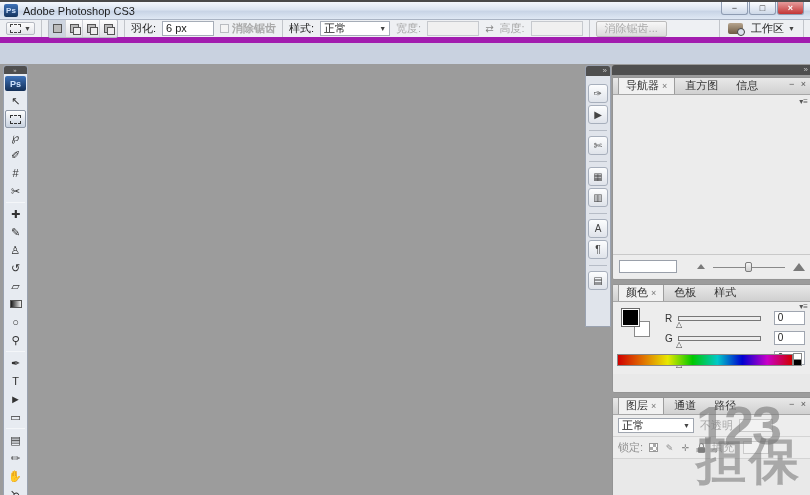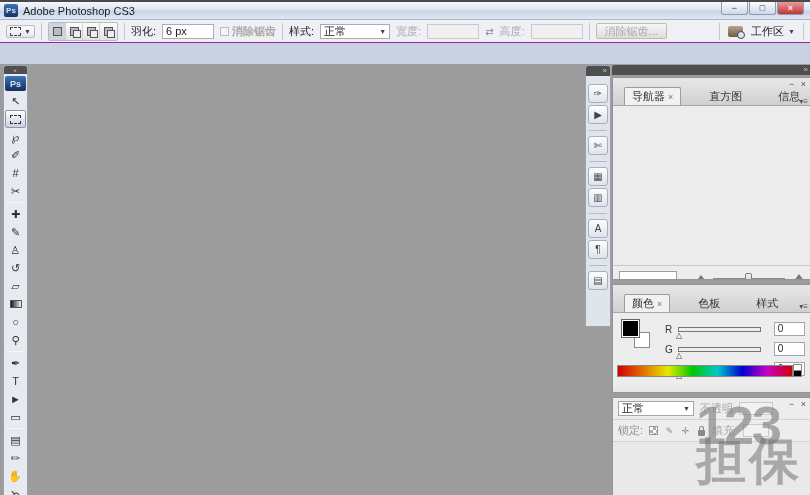--- a/index.html
+++ b/index.html
@@ -13,21 +13,21 @@
   .title-text { font-size:11px; color:#1c1c1c; }
   .win-controls { position:absolute; right:6px; top:0; display:flex; }
   .win-btn { width:27px; height:13px; display:flex; align-items:center; justify-content:center; font-size:9px; color:#333; background:linear-gradient(#fbfdff,#cdd8e8); border:1px solid #8e9cb2; border-top:none; border-radius:0 0 3px 3px; margin-left:1px; }
   .win-btn.close { background:linear-gradient(#e79c9c,#c23535); color:#fff; font-weight:bold; }
 
   
   .menubar { height:18px; background:#f2f4f7; display:flex; align-items:center; border-bottom:1px solid #d6d9de; }
   .menu-item { padding:0 8px; line-height:18px; color:#111; }
 
   
-  .optionsbar { height:23px; background:#eef0f3; border-bottom:1px solid #a21caf; display:flex; align-items:center; padding:0 6px; gap:6px; }
+  .optionsbar { height:23px; background:#eef0f3; border-bottom:6px solid #a21caf; display:flex; align-items:center; padding:0 6px; gap:6px; }
   .sep { width:1px; height:17px; background:#c2c5ca; }
   .tool-preset { display:flex; align-items:center; gap:3px; padding:1px 3px; border:1px solid #b6bac2; border-radius:2px; background:linear-gradient(#fdfdfd,#e4e6ea); }
   .dashed-sq { width:11px; height:9px; border:1px dashed #444; display:inline-block; }
   .drop-arrow { font-size:7px; color:#444; }
   .mode-group { display:flex; border:1px solid #b6bac2; border-radius:2px; background:linear-gradient(#fdfdfd,#e0e2e6); }
   .mode-btn { width:17px; height:17px; position:relative; border-right:1px solid #cfd2d7; }
   .mode-btn:last-child { border-right:none; }
   .mode-btn.pressed { background:#cdd4df; }
   .mode-btn::before { content:""; position:absolute; left:4px; top:4px; width:7px; height:7px; border:1px solid #555; background:#bbb; }
   .mode-btn.add::after, .mode-btn.sub::after, .mode-btn.int::after { content:""; position:absolute; left:7px; top:7px; width:6px; height:6px; border:1px solid #555; background:#eee; }
@@ -66,21 +66,21 @@
   .strip-btn { width:20px; height:19px; margin:2px auto; background:linear-gradient(#fcfdfe,#dfe3ea); border:1px solid #a7afbc; border-radius:3px; display:flex; align-items:center; justify-content:center; font-size:10px; color:#444; }
   .strip-gap { height:8px; position:relative; }
   .strip-gap::after { content:""; position:absolute; left:3px; right:3px; top:4px; height:1px; background:#b6bcc6; }
 
   
   .dock { position:absolute; left:612px; top:1px; right:-2px; bottom:0; }
   .dock-header { height:10px; background:#4f4f4f; border-radius:3px 0 0 0; color:#c9c9c9; font-size:8px; line-height:10px; text-align:right; padding-right:4px; }
   .panel { position:absolute; left:0; right:0; background:#e9e9e9; border:1px solid #949494; border-radius:2px; overflow:hidden; }
   .panel-mini { position:absolute; top:1px; right:3px; font-size:9px; color:#555; letter-spacing:2px; z-index:3; }
   .panel-menu { position:absolute; top:19px; right:3px; font-size:8px; color:#555; z-index:3; }
-  .tabrow { height:28px; background:linear-gradient(#e8e8e8,#d0d0d0); border-bottom:1px solid #a7a7a7; display:flex; align-items:flex-end; padding:2px 4px 0 11px; gap:20px; }
+  .tabrow { height:17px; background:linear-gradient(#e8e8e8,#d0d0d0); border-bottom:1px solid #a7a7a7; display:flex; align-items:flex-end; padding:2px 4px 0 5px; gap:2px; }
   .tab { padding:1px 7px; font-size:11px; color:#333; border:1px solid transparent; border-bottom:none; border-radius:2px 2px 0 0; white-space:nowrap; }
   .tab.active { background:#f1f1f1; border-color:#9d9d9d; }
   .tab .tabx { font-size:9px; color:#777; margin-left:3px; }
   .tab:not(.active) .tabx { display:none; }
   .panel-content { position:relative; background:#ededed; }
 
   
   .nav-panel { top:12px; height:203px; }
   .nav-view { height:159px; background:#ececec; }
   .nav-bottom { height:24px; border-top:1px solid #c9c9c9; display:flex; align-items:center; padding:0 6px; gap:8px; }
@@ -399,20 +399,27 @@
   </div>
 </div>
           <span class="spectrum"></span>
           <span class="spec-white"></span>
           <span class="spec-black"></span>
         </div>
       </div>
 
       <div class="panel layers-panel">
         <span class="panel-mini">− ×</span>
+        <div class="tabrow">
+  <span class="tab active"><span>图层</span><span class="tabx">×</span></span>
+
+  <span class="tab"><span>通道</span></span>
+
+  <span class="tab"><span>路径</span></span>
+</div>
         <div class="panel-content">
           <div class="blend-row">
             <span class="blend-select">
               <span>正常</span>
               <span class="drop-arrow">▼</span>
             </span>
             <span class="grayed">不透明</span>
             <span class="opacity-box"></span>
           </div>
           <div class="lock-row">

